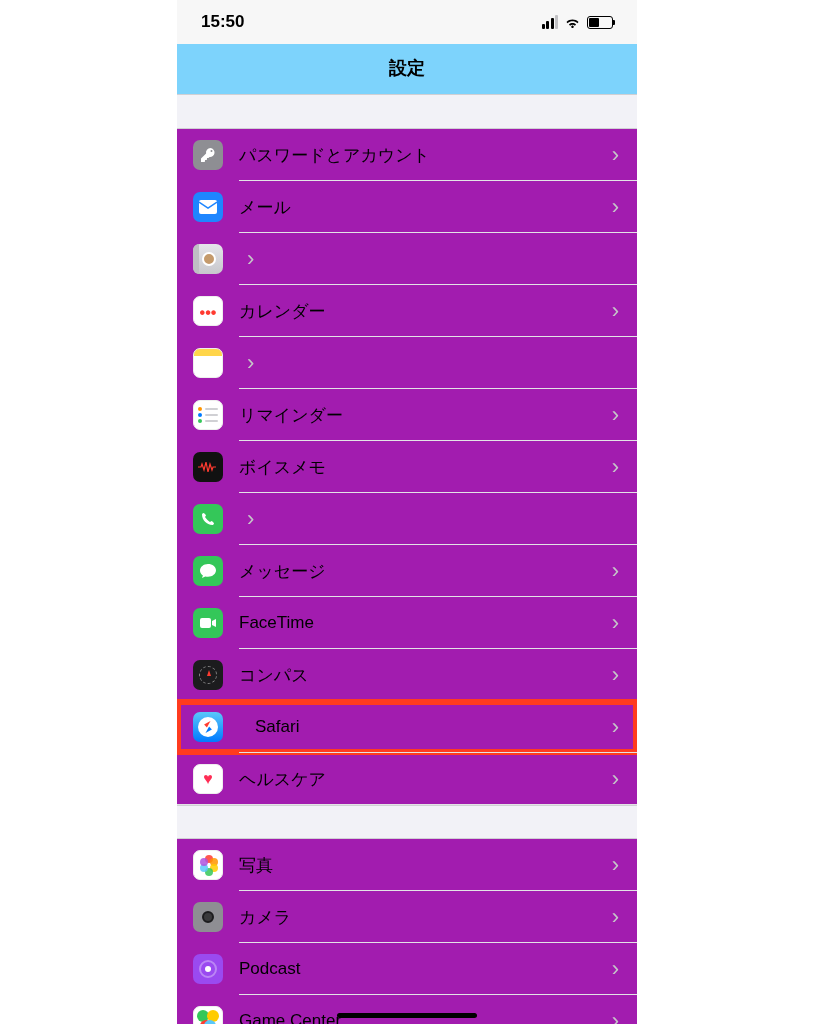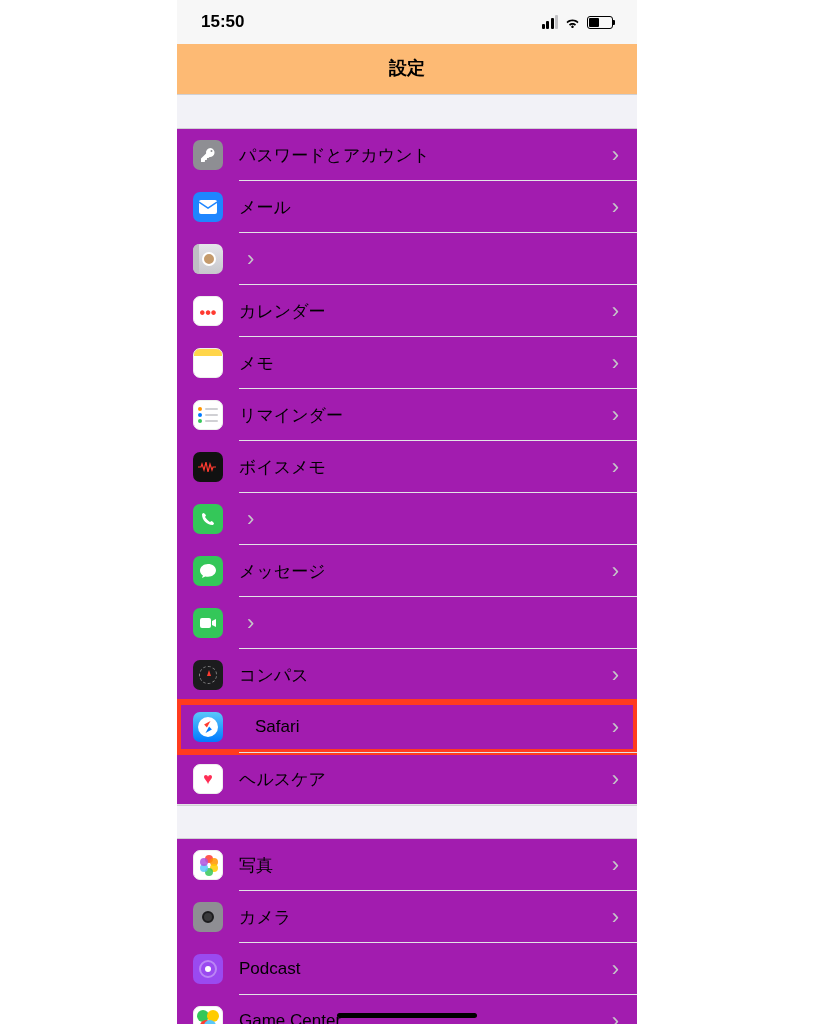--- a/index.html
+++ b/index.html
@@ -35,21 +35,21 @@
   .signal-bars span:nth-child(4){height:14px; background:#c1c1c4;}
   .wifi-icon { width: 17px; height: 13px; }
   .battery { width: 26px; height: 13px; border: 1px solid #000; border-radius: 3px; position: relative; padding:1px;}
   .battery::after { content:""; position:absolute; right:-3px; top:3px; width:2px; height:5px; background:#000; border-radius:0 1px 1px 0;}
   .battery-fill { width: 45%; height: 100%; background: #000; border-radius:1px;}
   .nav-title {
     text-align: center;
     font-size: 18px;
     font-weight: 600;
     padding: 12px 0 14px;
-    background: #fdba74;
+    background: #7dd3fc;
     border-bottom: 1px solid #d0d0d4;
   }
   .spacer { height: 34px; background: #f2f2f7; border-bottom: 1px solid #d0d0d4; }
   .list { background: #a21caf; }
   .row {
     display: flex;
     align-items: center;
     height: 52px;
     padding-left: 16px;
     position: relative;
@@ -166,21 +166,20 @@
     </div>
     <div class="row">
       <div class="icon ic-cal">
           <div class="top">•••</div>
         </div>
       <span class="label">カレンダー</span>
       <span class="chev">›</span>
     </div>
     <div class="row">
       <div class="icon ic-notes"></div>
-      <span class="label">メモ</span>
       <span class="chev">›</span>
     </div>
     <div class="row">
       <div class="icon ic-reminders">
         <span>
             <i style="background:#ff9500"></i>
             <b></b>
           </span>
         <span>
             <i style="background:#007aff"></i>
@@ -220,20 +219,21 @@
       <span class="label">メッセージ</span>
       <span class="chev">›</span>
     </div>
     <div class="row">
       <div class="icon ic-ft">
           <svg width="18" height="12" viewBox="0 0 18 12">
             <rect x="1" y="1" width="11" height="10" rx="2" fill="#fff"></rect>
             <path fill="#fff" d="M13 4l4-2v8l-4-2z"></path>
           </svg>
         </div>
+      <span class="label">FaceTime</span>
       <span class="chev">›</span>
     </div>
     <div class="row">
       <div class="icon ic-compass">
           <span></span>
         </div>
       <span class="label">コンパス</span>
       <span class="chev">›</span>
     </div>
     <div class="row highlighted">

